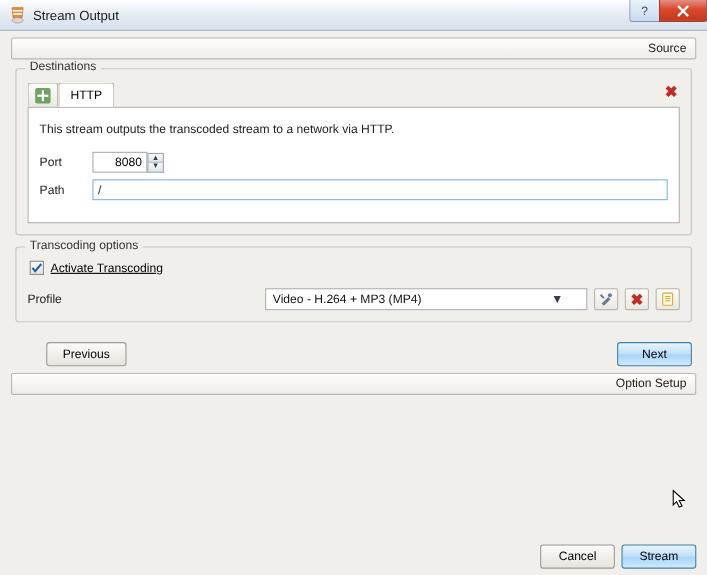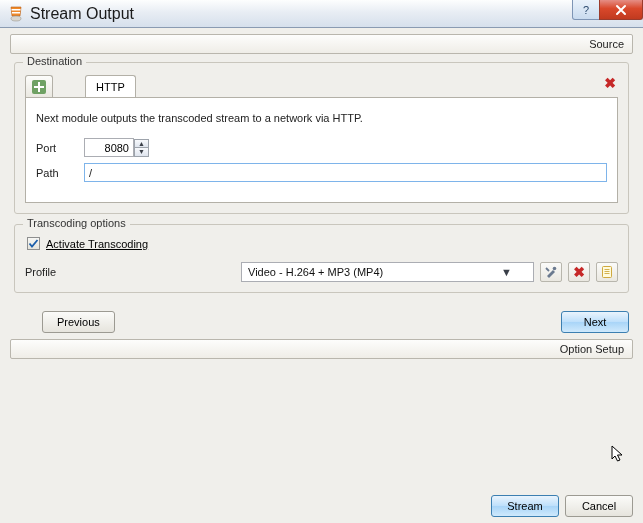--- a/index.html
+++ b/index.html
@@ -2,42 +2,42 @@
 <html><head>
 <meta charset="utf-8">
 <style>
 * { box-sizing: border-box; font-family: "Segoe UI", Tahoma, sans-serif; font-size: 11px; }
 body { margin:0; padding:0; background:#fff; width:643px; height:523px; overflow:hidden; }
 
 
 .titlebar { height:28px; background:linear-gradient(#fdfefe,#e8edf4 45%,#d6e0ec); border-bottom:1px solid #8a9bb2; display:flex; align-items:center; padding:0 2px 0 8px; position:relative; }
 .title-icon { width:16px; height:16px; margin-right:6px; position:relative; }
 .title-icon svg { width:16px; height:16px; }
-.title-text { color:#1a1a1a; font-size:16px; }
+.title-text { color:#1a1a1a; font-size:12px; }
 .title-ctrls { position:absolute; right:0; top:0; display:flex; height:20px; }
 .tbtn { width:28px; height:20px; display:flex; align-items:center; justify-content:center; border:1px solid #7e95b5; border-top:none; margin-left:-1px; }
 .tbtn.help { background:linear-gradient(#eaf2fb,#c9dbef); border-bottom-left-radius:3px; }
 .tbtn.close { width:44px; background:linear-gradient(#e58e85,#d9482b 45%,#c13a1f); border-bottom-right-radius:3px; border-color:#9a3b2c; }
 .tbtn svg { width:12px; height:12px; }
 
 .client { padding:6px 10px 8px 10px; background:#f0efeb; height:495px; position:relative; }
 
 
 .bandwrap { border:1px solid #b9b6ad; background:linear-gradient(#fdfdfc,#efede7); padding:3px 8px; margin-bottom:2px; border-radius:2px;text-align:right; }
 .band-label { color:#222; }
 
 
 .group { border:1px solid #c9c6bd; border-radius:3px; margin:8px 4px 10px 4px; padding:10px 10px 10px 10px; position:relative; }
 .group-title { position:absolute; top:-8px; left:8px; background:#f0efeb; padding:0 4px; color:#333; }
 
 
 .tabs-row { display:flex; align-items:flex-end; height:24px; position:relative; }
 .tab { height:22px; border:1px solid #b3b0a7; border-bottom:none; background:linear-gradient(#fdfdfb,#eae8e1); display:flex; align-items:center; padding:0 10px; border-radius:3px 3px 0 0; margin-right:0; }
 .tab.plus { padding:0 6px; }
-.tab.active { background:#fff; border-color:#b3b0a7; position:relative; z-index:2;margin-left:32px; }
+.tab.active { background:#fff; border-color:#b3b0a7; position:relative; z-index:2; }
 .tab-x { margin-left:auto; position:absolute; right:2px; top:2px; color:#c62828; font-weight:bold; font-size:14px; cursor:pointer; }
 
 .tab-body { border:1px solid #b3b0a7; background:#fff; padding:12px 10px 14px 10px; position:relative; }
 
 .plus-ic { width:14px; height:14px; background:#6fa164; border-radius:2px; position:relative; }
 .plus-ic::before, .plus-ic::after { content:""; position:absolute; background:#fff; }
 .plus-ic::before { left:6px; top:2px; width:2px; height:10px; }
 .plus-ic::after { top:6px; left:2px; height:2px; width:10px; }
 
 .desc-line { margin:2px 0 14px 0; color:#222; }
@@ -97,34 +97,34 @@
   </div>
 </div>
 
 <div class="client">
 
   <div class="bandwrap">
     <span class="band-label">Source</span>
   </div>
 
   <div class="group">
-    <span class="group-title">Destination</span>
+    <span class="group-title">Destinations</span>
 
     <div class="tabs-row">
       <div class="tab plus">
         <span class="plus-ic"></span>
       </div>
       <div class="tab active">
         <span>HTTP</span>
       </div>
       <span class="tab-x">✖</span>
     </div>
 
     <div class="tab-body">
-      <div class="desc-line">Next module outputs the transcoded stream to a network via HTTP.</div>
+      <div class="desc-line">This stream outputs the transcoded stream to a network via HTTP.</div>
 
       <div class="form-row">
         <span class="form-label">Port</span>
         <div class="port-wrap">
           <input class="port-input" value="8080" style="">
           <div class="spinbtns">
             <div class="spin">▲</div>
             <div class="spin" style="border-top:none;">▼</div>
           </div>
         </div>
@@ -182,25 +182,25 @@
     <div class="btn primary">
       <span>Next</span>
     </div>
   </div>
 
   <div class="bandwrap" style="margin-top:6px;">
     <span class="band-label">Option Setup</span>
   </div>
 
   <div class="footer">
+    <div class="btn">
+      <span>Cancel</span>
+    </div>
     <div class="btn primary">
       <span>Stream</span>
-    </div>
-    <div class="btn">
-      <span>Cancel</span>
     </div>
   </div>
 
   <svg class="cursor" viewBox="0 0 14 20">
     <path d="M1 1 L1 14 L4 11 L6.5 16 L9 15 L6.5 10 L11 10 Z" fill="#fff" stroke="#000" stroke-width="1"></path>
   </svg>
 
 </div>
 
 </body></html>

